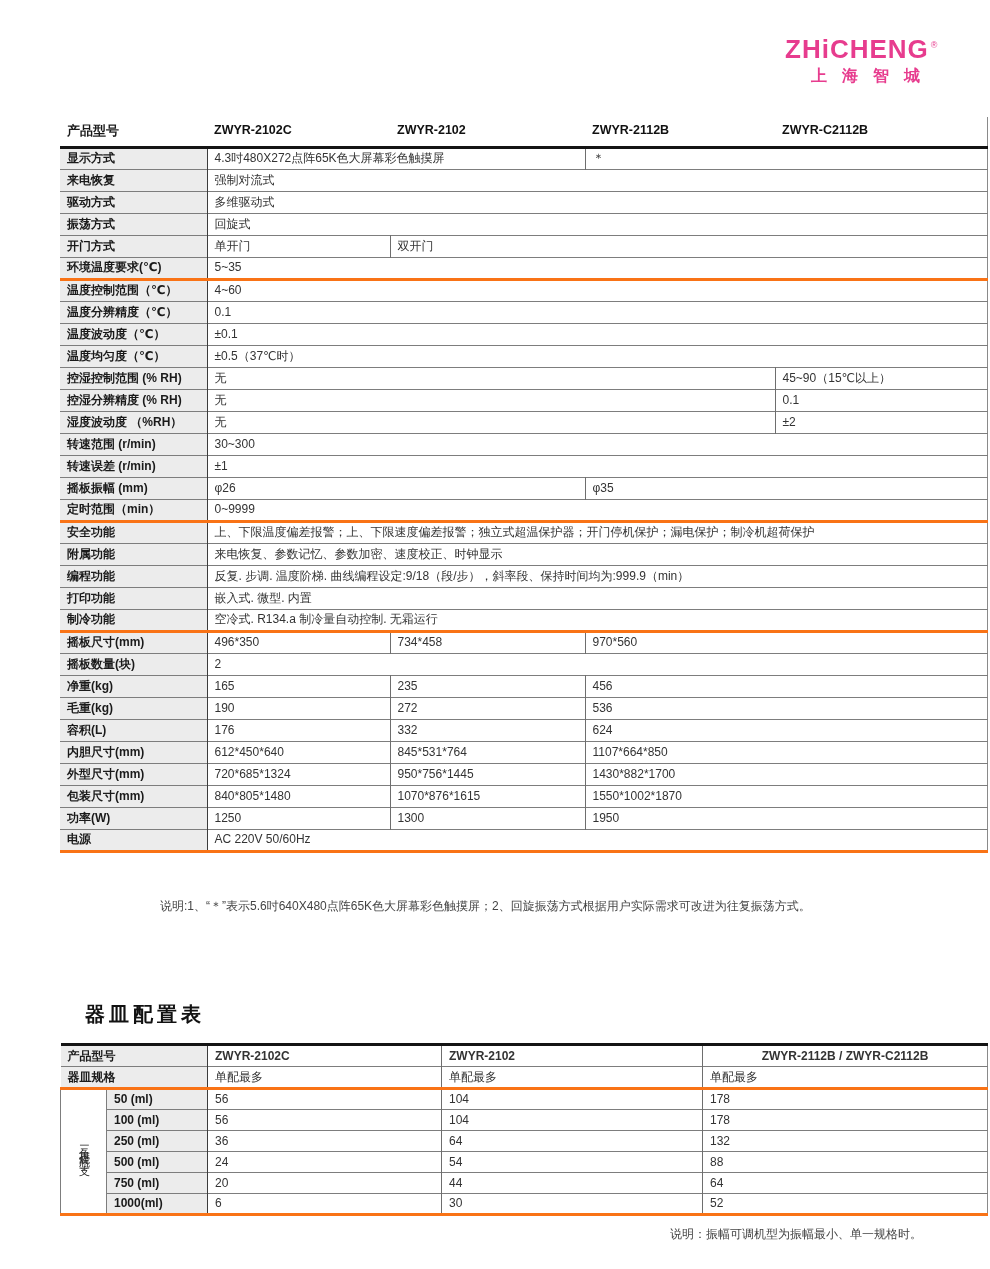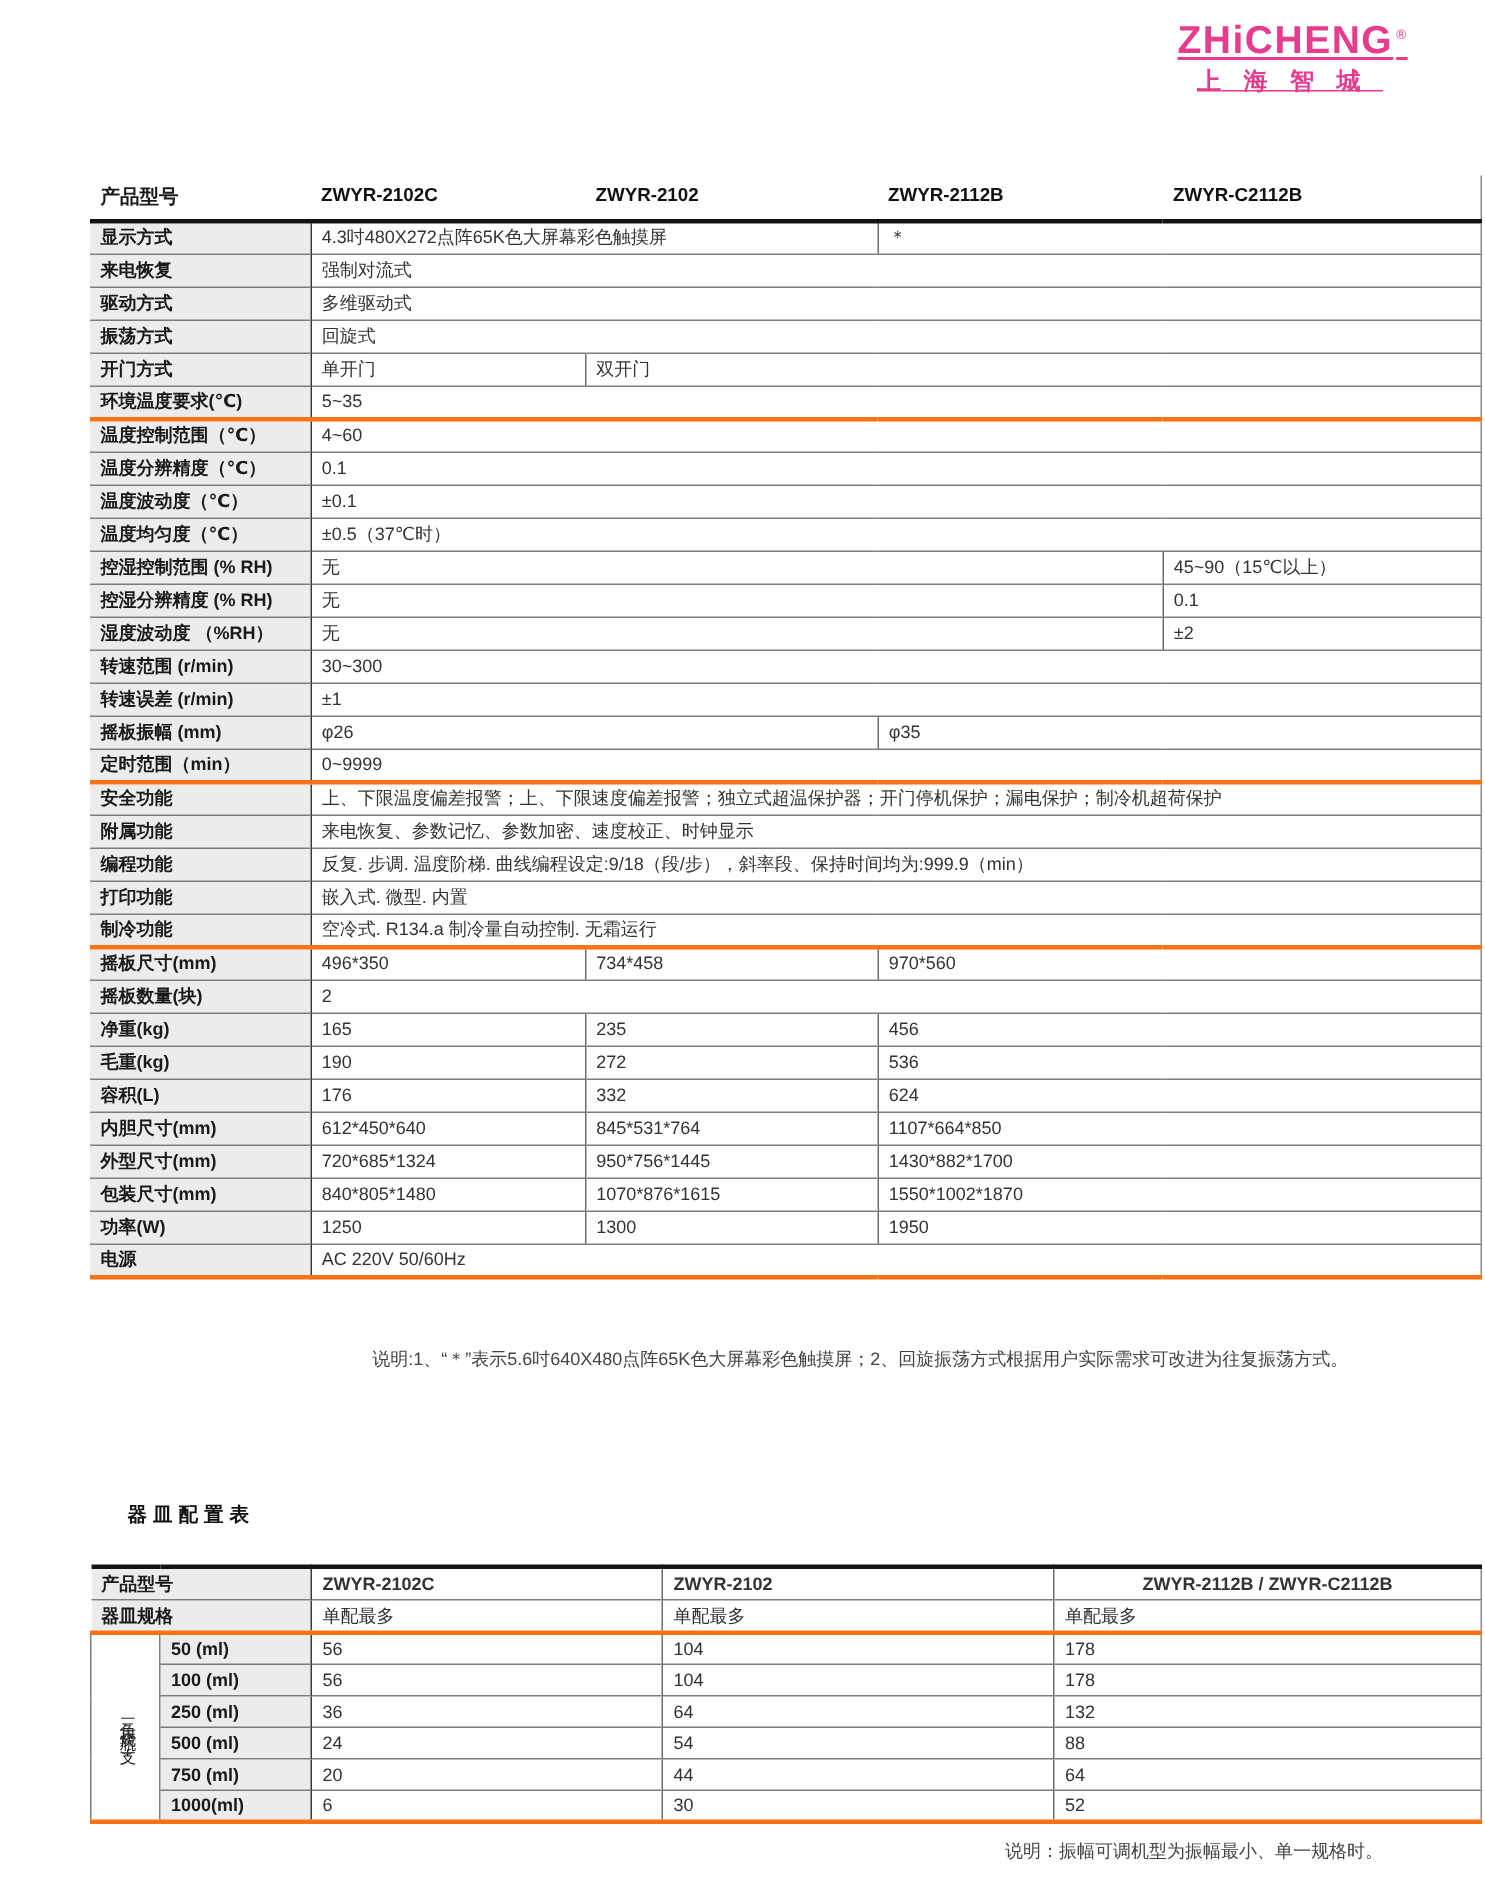--- a/index.html
+++ b/index.html
@@ -1,43 +1,43 @@
 <!DOCTYPE html>
 <html><head>
 <meta charset="utf-8">
 <style>
   html,body{margin:0;padding:0;background:#ffffff;}
   body{font-family:"Liberation Sans","DejaVu Sans",sans-serif;color:#333;}
   .page{position:relative;width:990px;height:1269px;background:#fff;overflow:hidden;}
 
   
-  .logo{position:absolute;top:10px;right:55px;width:150px;text-align:center;text-decoration:underline;}
+  .logo{position:absolute;top:32px;right:55px;width:150px;text-align:right;}
   .logo-en{font-weight:bold;font-size:26px;letter-spacing:1px;line-height:26px;white-space:nowrap;}
   .logo-en sup{font-size:9px;vertical-align:super;font-weight:normal;margin-left:2px;}
   .logo-cn{font-weight:bold;font-size:16px;letter-spacing:15px;margin-top:4px;white-space:nowrap;}
 
   
   table{border-collapse:collapse;table-layout:fixed;width:927px;border-right:1px solid #8a8a8a;}
   td,th{font-size:12px;line-height:1.25;padding:2px 7px;overflow:hidden;white-space:nowrap;vertical-align:middle;}
   tr{border-bottom:1px solid #7d7d7d;height:22px;}
   tr.thick{border-bottom:3px solid #f97316;}
   th.lbl{background:#ececec;text-align:left;font-weight:bold;color:#1a1a1a;border-right:1px solid #3c3c3c;padding-right:9px;}
   td.val{border-left:1px solid #6e6e6e;text-align:left;color:#333;}
 
   
   .spec-table{position:absolute;left:60px;top:117px;}
   tr.hdr-row{height:30px;border-bottom:3px solid #141414;}
   tr.hdr-row th.hdr{background:#ffffff;border-right:none;font-size:13px;}
   tr.hdr-row td.model{font-weight:bold;font-size:12.5px;color:#111;border-left:none;}
 
   
-  .spec-note{position:absolute;left:60px;top:898px;width:927px;text-align:center;padding-left:100px;box-sizing:border-box;font-size:12px;color:#444;}
-
-  
-  .vessel-title{position:absolute;left:85px;top:1001px;font-size:13px;font-weight:bold;letter-spacing:4px;color:#111;}
+  .spec-note{position:absolute;left:60px;top:898px;width:927px;text-align:left;padding-left:100px;box-sizing:border-box;font-size:12px;color:#444;}
+
+  
+  .vessel-title{position:absolute;left:85px;top:1001px;font-size:20px;font-weight:bold;letter-spacing:4px;color:#111;}
   .vessel-table{position:absolute;left:60px;top:1043px;border-top:3px solid #141414;}
   .vessel-table tr{height:21px;}
   .vessel-table tr.vhdr{height:22px;}
   td.vert{background:#fff;border-left:1px solid #7d7d7d;border-right:1px solid #7d7d7d;text-align:center;padding:2px 0;}
   td.vert span{writing-mode:vertical-rl;text-orientation:upright;font-size:11px;letter-spacing:4px;color:#222;display:inline-block;}
   .vessel-note{position:absolute;right:68px;top:1226px;font-size:12px;color:#444;text-align:left;}
 </style>
 </head>
 <body>
 

